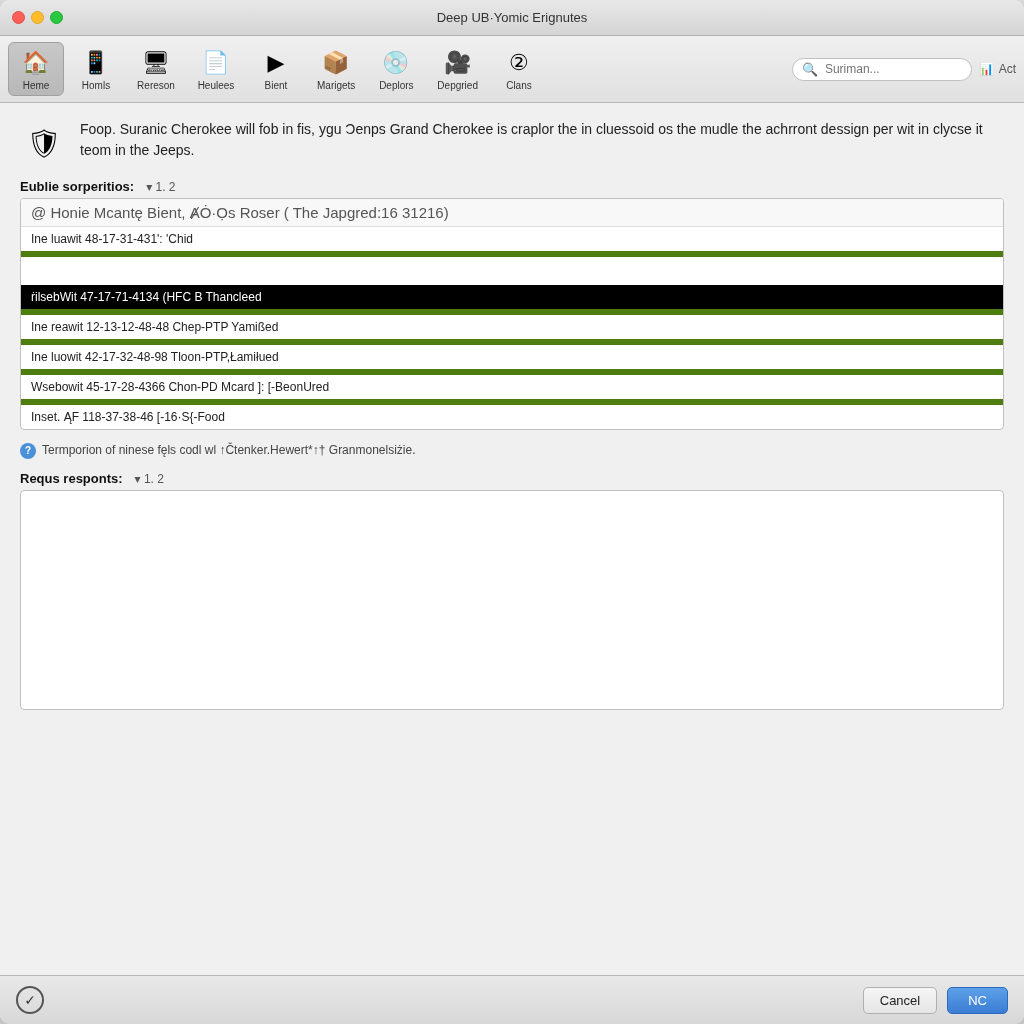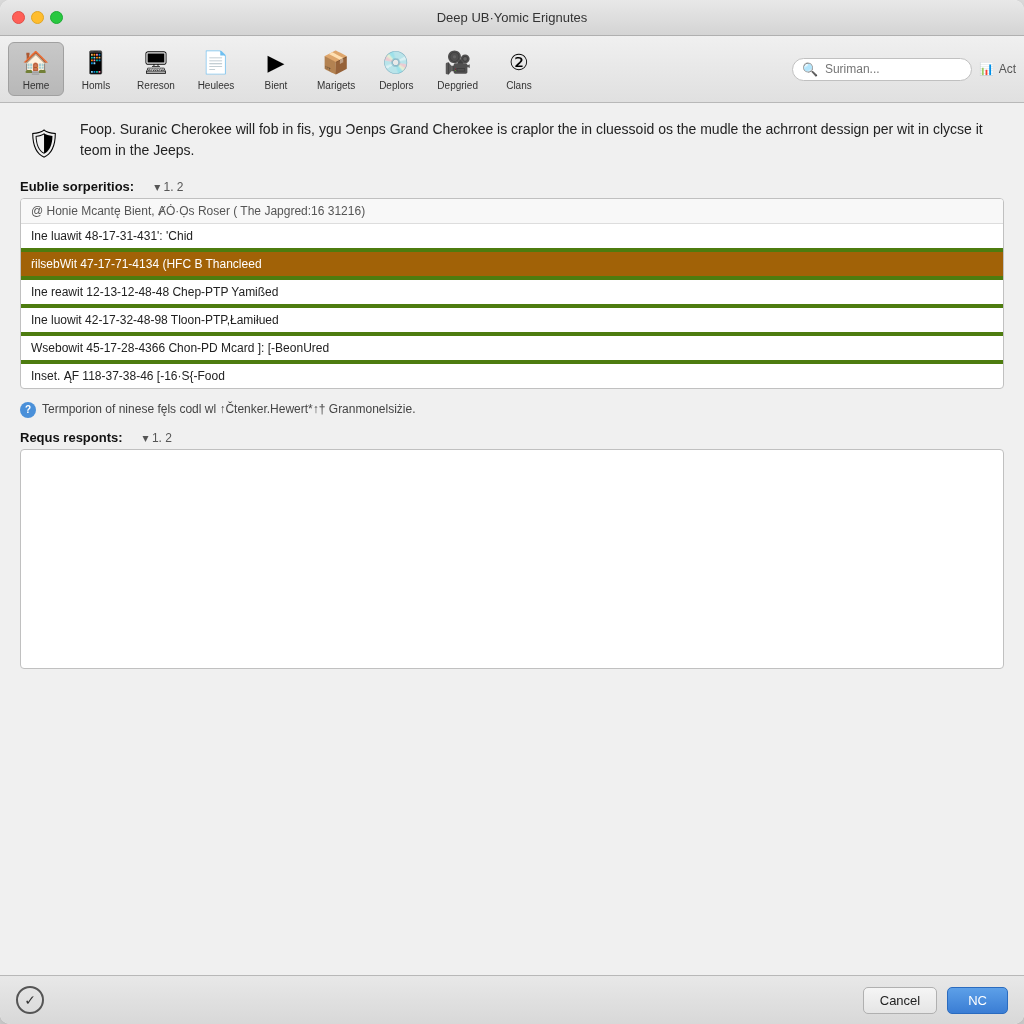--- a/index.html
+++ b/index.html
@@ -150,55 +150,56 @@
     }
     .description-text {
       font-size: 14px;
       color: #222;
       line-height: 1.5;
     }
     
     .section-header {
       display: flex;
       align-items: center;
-      gap: 20px;
+      gap: 12px;
       font-weight: 600;
       font-size: 13px;
       color: #111;
       margin-bottom: 4px;
     }
     .section-count {
       font-weight: normal;
       font-size: 12px;
       color: #555;
     }
     .list-box {
       background: white;
       border: 1px solid #c0c0c0;
       border-radius: 4px;
       overflow: hidden;
     }
     .list-header {
       padding: 5px 10px;
-      font-size: 12px;
+      font-size: 15px;
       color: #555;
       border-bottom: 1px solid #ddd;
       background: #f8f8f8;
     }
     .list-item {
       padding: 5px 10px;
       font-size: 12px;
       color: #222;
-      border-bottom: 4px solid #4d7c0f;
+      border-bottom: 6px solid #4d7c0f;
       cursor: pointer;
     }
     .list-item:last-child { border-bottom: none; }
     .list-item.selected {
-      background: #a16207;
+      background: #000000;
       color: white;
+      margin-top: 28px;
     }
     
     .help-text {
       display: flex;
       align-items: flex-start;
       gap: 6px;
       font-size: 12px;
       color: #444;
       line-height: 1.4;
     }

